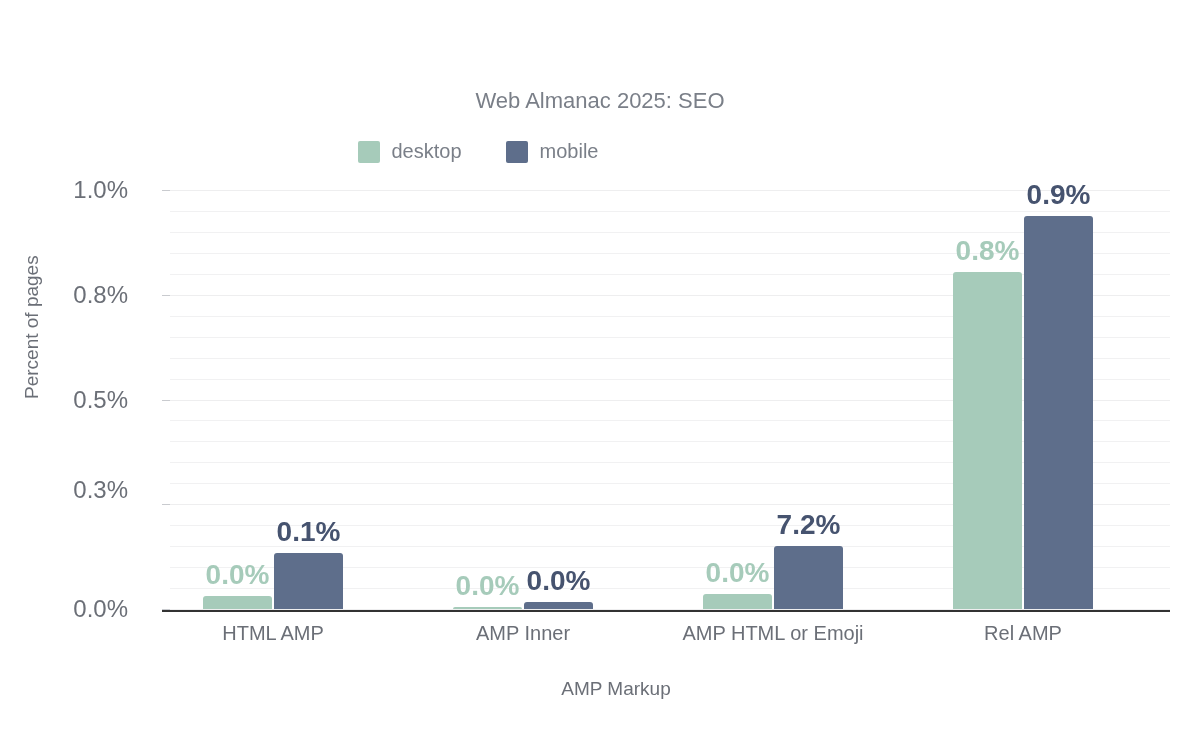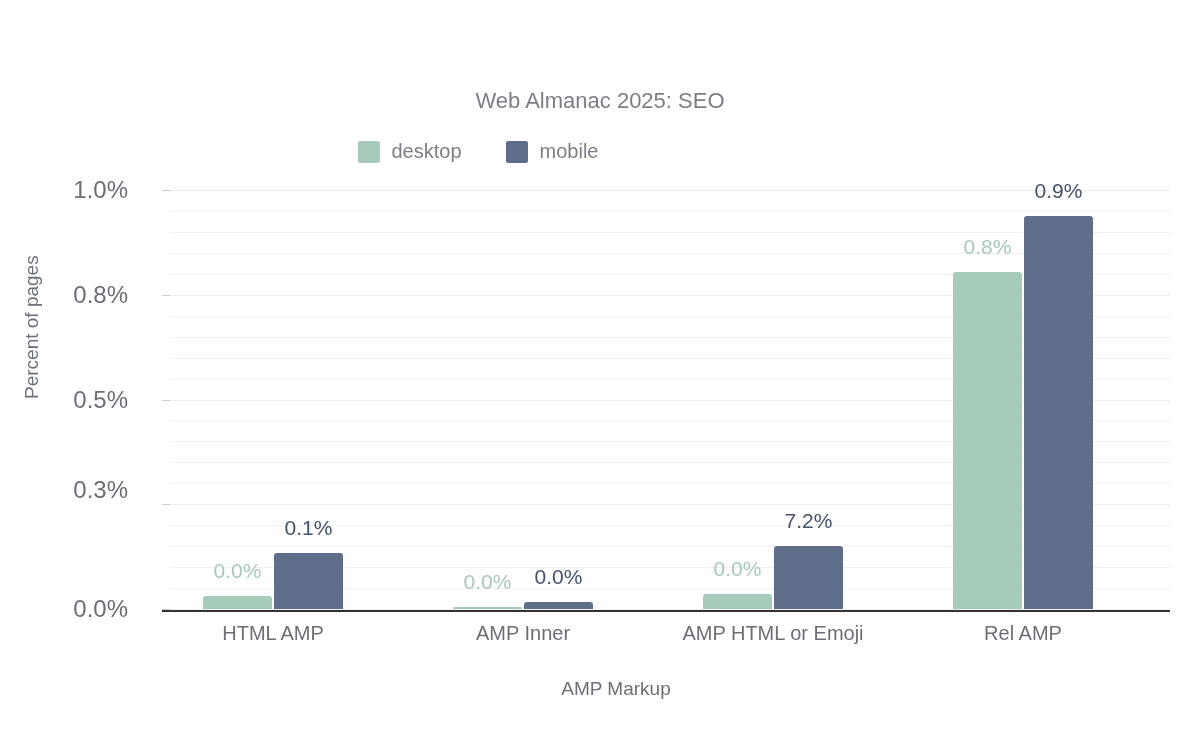--- a/index.html
+++ b/index.html
@@ -143,22 +143,22 @@
   .bar {
     position: absolute;
     bottom: 0;
     border-radius: 3px 3px 0 0;
   }
   .bar.desktop { background: #a6cbba; }
   .bar.mobile  { background: #5e6e8b; }
 
   .bar-label {
     position: absolute;
-    font-size: 21px;
-    font-weight: normal;
+    font-size: 28px;
+    font-weight: bold;
     white-space: nowrap;
     transform: translateX(-50%);
   }
   .bar-label.desktop { color: #a6cbba; }
   .bar-label.mobile  { color: #46536f; }
 
   .cat-label {
     position: absolute;
     top: 432px;
     font-size: 20px;

